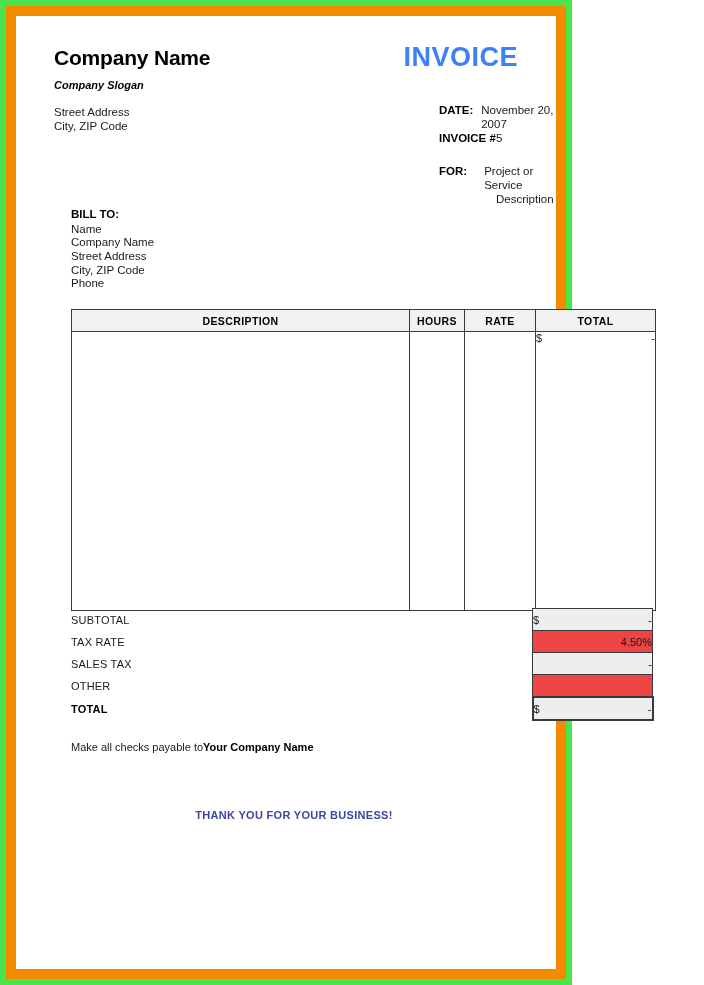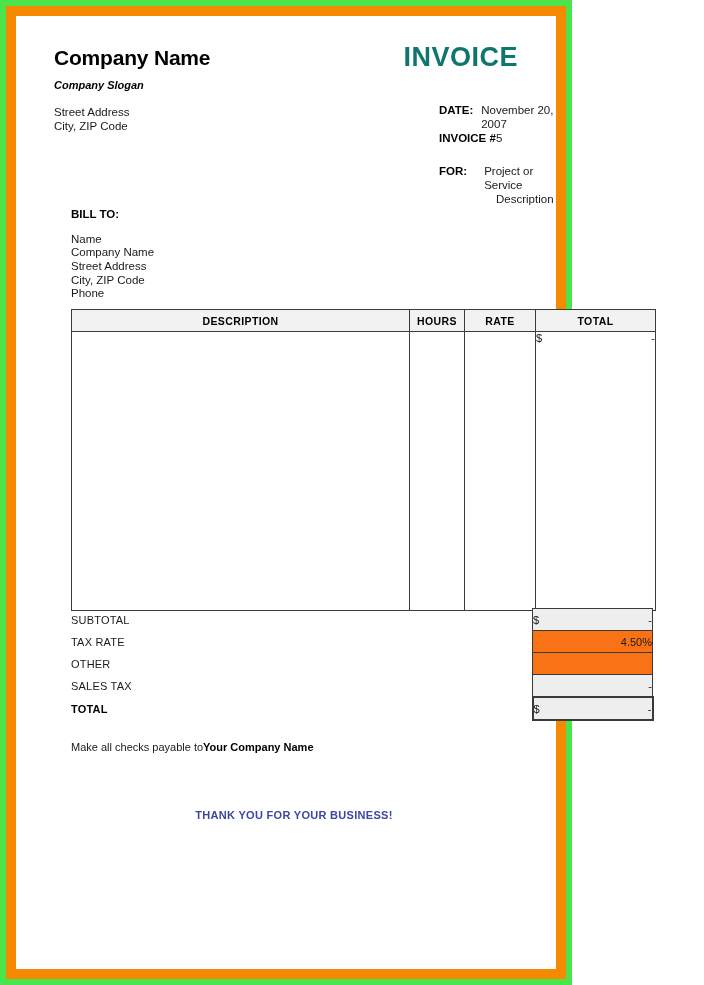--- a/index.html
+++ b/index.html
@@ -67,21 +67,21 @@
     line-height: 1.22;
   }
   .contact-line { white-space: pre; }
 
   .invoice-word {
     position: absolute;
     top: 26px;
     right: 38px;
     font-size: 27px;
     font-weight: bold;
-    color: #0f766e;
+    color: #3b82f6;
     letter-spacing: 0.5px;
   }
 
   .meta {
     position: absolute;
     top: 87px;
     left: 423px;
     font-size: 11.5px;
     color: #000000;
   }
@@ -110,21 +110,21 @@
     position: absolute;
     top: 192px;
     left: 55px;
     font-size: 11.5px;
     line-height: 1.19;
     color: #1a1a1a;
   }
   .billto-title {
     font-weight: bold;
     color: #000000;
-    margin-bottom: 11px;
+    margin-bottom: 1px;
   }
 
   
   .table-wrap {
     position: absolute;
     top: 293px;
     left: 55px;
     width: 580px;
   }
   table.items {
@@ -190,21 +190,21 @@
     border: none;
     letter-spacing: 0.2px;
   }
   td.tvalue {
     width: 119px;
     border: 1px solid #3a3a3a;
     padding: 0 6px;
     color: #1a1a1a;
   }
   td.tvalue.shaded { background: #eeeeee; }
-  td.tvalue.plain { background: #f97316; }
+  td.tvalue.plain { background: #ef4444; }
   .tv-inner {
     display: flex;
     justify-content: space-between;
   }
   .tv-right { text-align: right; display: block; }
   .row-total td.tlabel { font-weight: bold; color: #000000; }
   .row-total td.tvalue { border: 2px solid #3a3a3a; }
 
   
   .payable {
@@ -312,29 +312,29 @@
               </span>
             </td>
           </tr>
           <tr>
             <td class="tlabel">TAX RATE</td>
             <td class="tvalue plain">
               <span class="tv-right">4.50%</span>
             </td>
           </tr>
           <tr>
+            <td class="tlabel">SALES TAX</td>
+            <td class="tvalue shaded">
+              <span class="tv-right">-</span>
+            </td>
+          </tr>
+          <tr>
             <td class="tlabel">OTHER</td>
             <td class="tvalue plain">
               <span class="tv-right"></span>
-            </td>
-          </tr>
-          <tr>
-            <td class="tlabel">SALES TAX</td>
-            <td class="tvalue shaded">
-              <span class="tv-right">-</span>
             </td>
           </tr>
           <tr class="row-total">
             <td class="tlabel">TOTAL</td>
             <td class="tvalue shaded">
               <span class="tv-inner">
                 <span>$</span>
                 <span>-</span>
               </span>
             </td>

